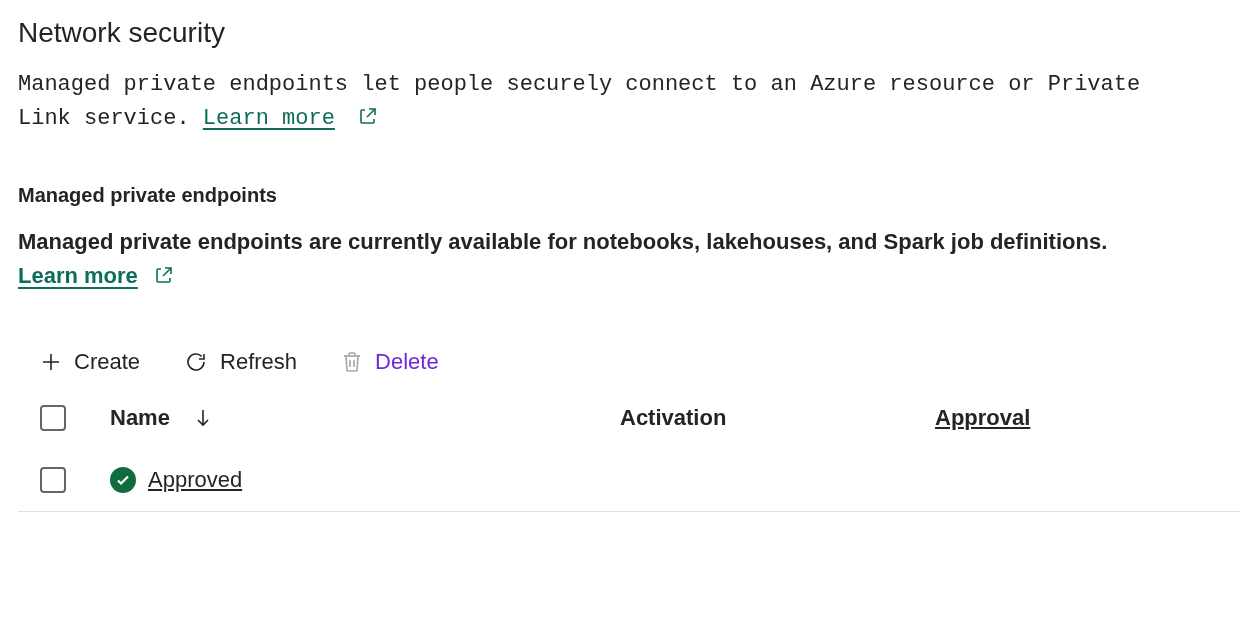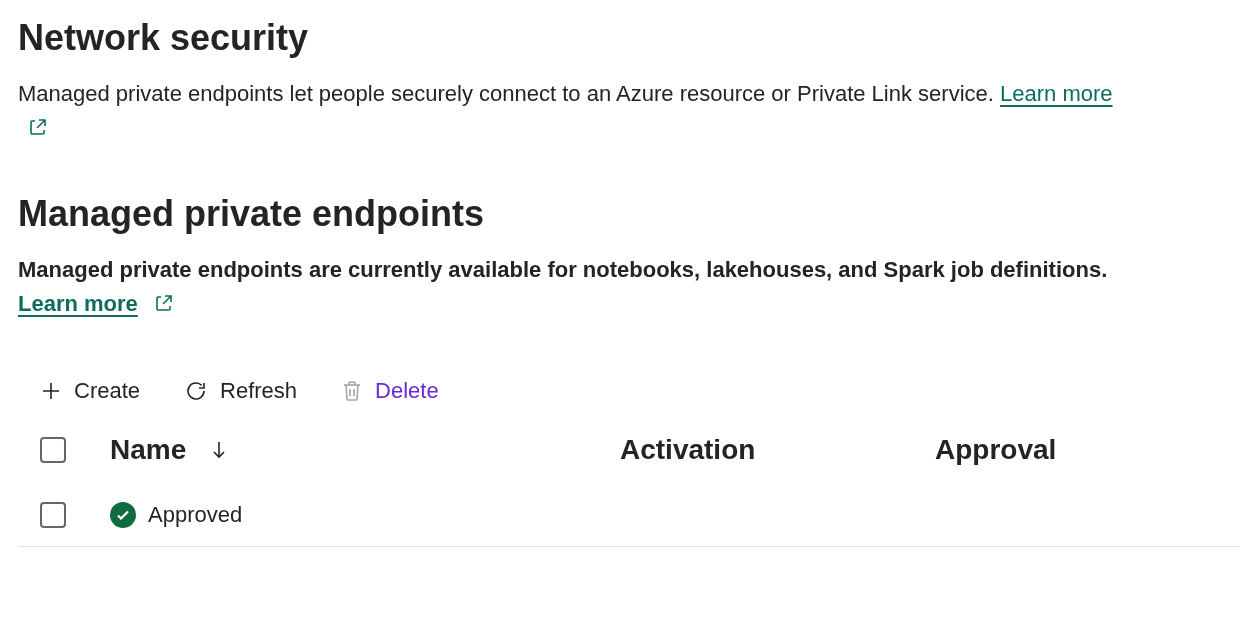--- a/index.html
+++ b/index.html
@@ -5,43 +5,44 @@
   * { box-sizing: border-box; }
   body {
     margin: 0;
     padding: 16px 18px;
     font-family: "Segoe UI", -apple-system, BlinkMacSystemFont, sans-serif;
     color: #242424;
     background: #fff;
     width: 1258px;
   }
   h1.page-title {
-    font-size: 36px;
-    font-weight: 700;
+    font-size: 28px;
+    font-weight: 400;
     margin: 0 0 18px 0;
     line-height: 1.2;
   }
   .description {
     font-size: 22px;
     font-weight: 400;
     color: #242424;
     margin: 0 0 46px 0;
     line-height: 1.55;
     max-width: 1130px;
+    font-family: Liberation Mono, monospace;
   }
   .description-2 {
     font-size: 22px;
     font-weight: 700;
     color: #242424;
     margin: 0 0 42px 0;
     line-height: 1.55;
     max-width: 1130px;
   }
   h2.section-title {
-    font-size: 36px;
+    font-size: 20px;
     font-weight: 700;
     margin: 17px 0 18px 0;
   }
   .learn-more {
     color: #0d6c5c;
     text-decoration: underline;
     text-underline-offset: 4px;
     cursor: pointer;
   }
   .ext-icon {
@@ -77,35 +78,35 @@
   .toolbar-btn svg { display: block; }
   .table {
     width: 100%;
   }
   .thead, .trow {
     display: flex;
     align-items: center;
     padding-left: 22px;
   }
   .thead {
-    font-size: 28px;
+    font-size: 22px;
     font-weight: 700;
     color: #242424;
     padding-bottom: 20px;
   }
   .trow {
     font-size: 22px;
     font-weight: 400;
     padding: 16px 0 18px 22px;
     border-bottom: 1px solid #e1e1e1;
   }
   .col-check { width: 70px; display: flex; align-items: center; }
   .col-name  { width: 510px; display: flex; align-items: center; gap: 14px; }
   .col-activ { width: 315px; display: flex; align-items: flex-start; gap: 12px; }
-  .col-appr  { flex: 1; display: flex; align-items: flex-end; gap: 12px; }
+  .col-appr  { flex: 1; display: flex; align-items: flex-end; gap: 12px; text-decoration: underline; }
   .checkbox {
     width: 26px;
     height: 26px;
     border: 2px solid #666;
     border-radius: 4px;
     background: #fff;
     cursor: pointer;
   }
   .sort-arrow {
     margin-left: 10px;

